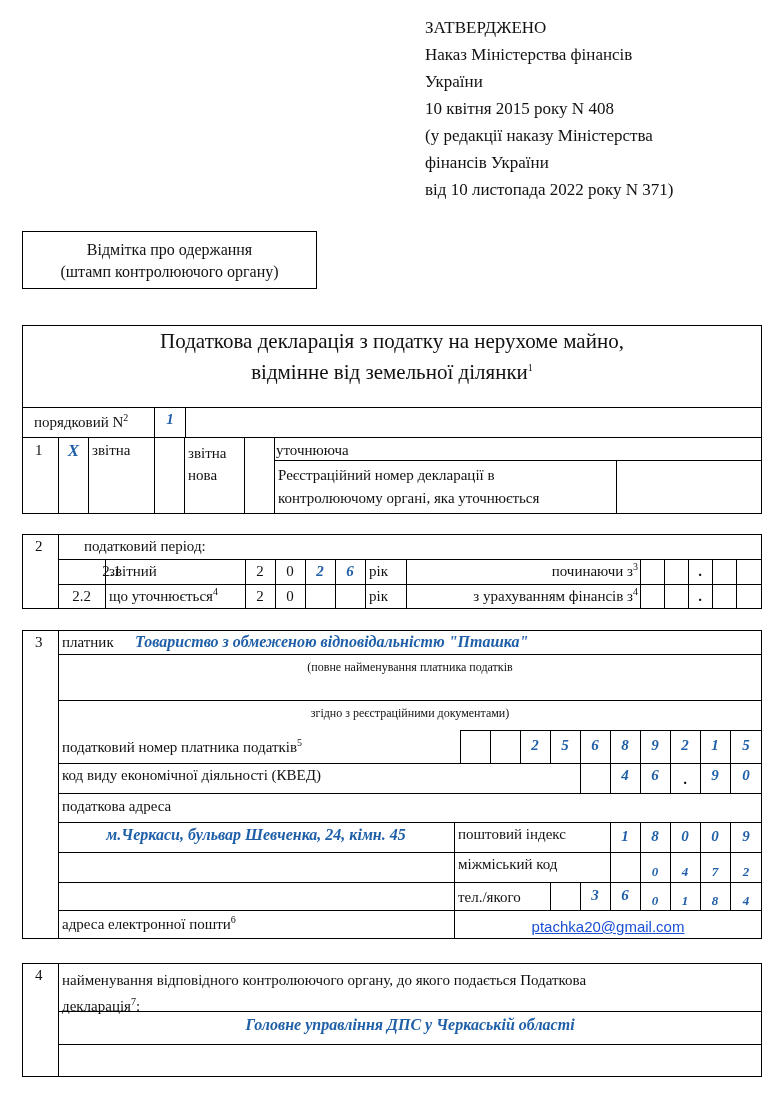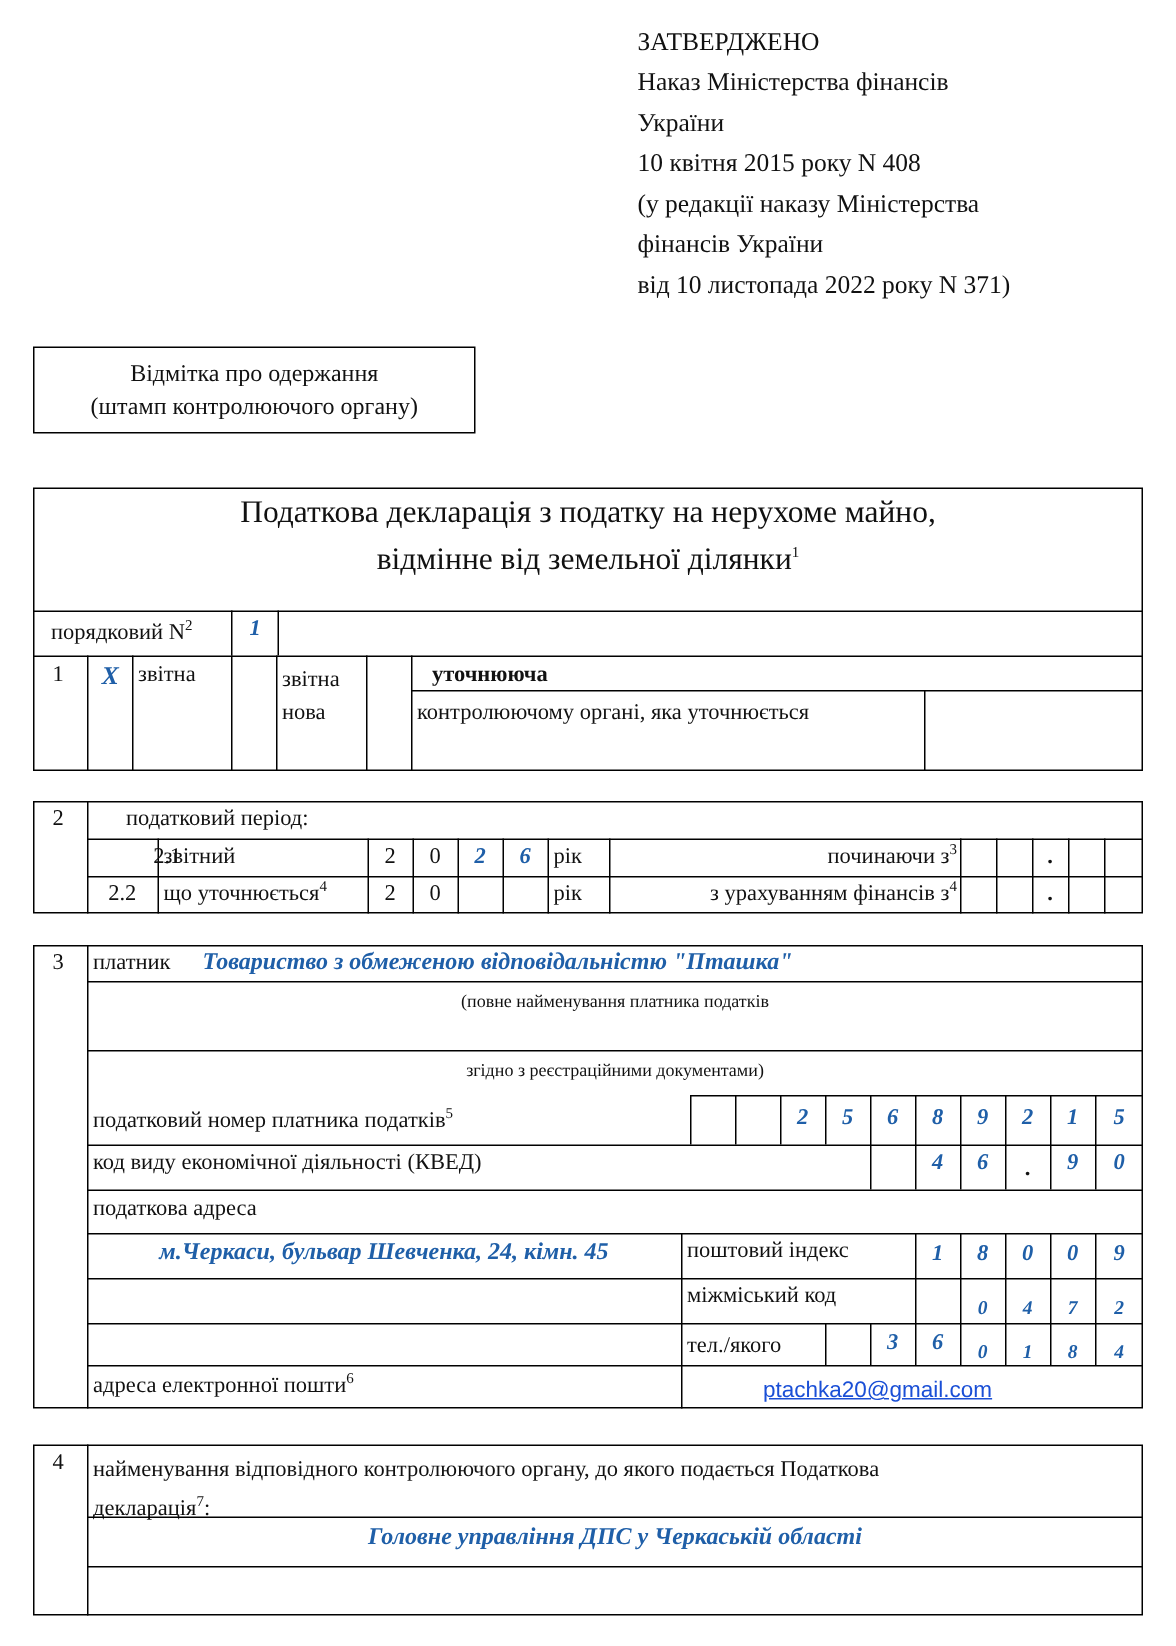--- a/index.html
+++ b/index.html
@@ -60,23 +60,24 @@
 <div class="vl" style="left:154px;top:437px;height:77px;"></div>
 <div class="abs" style="left:155px;top:438px;width:29px;height:75px;"></div>
 <div class="vl" style="left:184px;top:437px;height:77px;"></div>
 <div class="t" style="left:188px;top:442px;line-height:22px;">
   <div>звітна</div>
   <div>нова</div>
 </div>
 <div class="vl" style="left:244px;top:437px;height:77px;"></div>
 <div class="abs" style="left:245px;top:438px;width:29px;height:75px;"></div>
 <div class="vl" style="left:274px;top:437px;height:77px;"></div>
-<div class="t" style="left:288px;top:442px;font-weight:bold;">уточнююча</div>
+<div class="t" style="left:276px;top:442px;">уточнююча</div>
 <div class="hl" style="left:274px;top:460px;width:488px;"></div>
 <div class="t" style="left:278px;top:464px;line-height:23px;">
+  <div>Реєстраційний номер декларації в</div>
   <div>контролюючому органі, яка уточнюється</div>
 </div>
 <div class="vl" style="left:616px;top:460px;height:54px;"></div>
 <div class="abs" style="left:617px;top:461px;width:144px;height:52px;"></div>
 
 <div class="abs box" style="left:22px;top:534px;width:740px;height:75px;"></div>
 <div class="t" style="left:35px;top:538px;">2</div>
 <div class="vl" style="left:58px;top:534px;height:75px;"></div>
 <div class="t" style="left:62px;top:538px;margin-left:22px;">податковий період:</div>
 <div class="hl" style="left:58px;top:559px;width:704px;"></div>
@@ -195,21 +196,21 @@
 <div class="vl" style="left:580px;top:882px;height:28px;"></div>
 <div class="t c blue" style="left:580px;top:887px;width:30px;">3</div>
 <div class="t c blue" style="left:610px;top:887px;width:30px;">6</div>
 <div class="t c blue" style="left:640px;top:893px;width:30px;font-size:13px;">0</div>
 <div class="t c blue" style="left:670px;top:893px;width:30px;font-size:13px;">1</div>
 <div class="t c blue" style="left:700px;top:893px;width:30px;font-size:13px;">8</div>
 <div class="t c blue" style="left:730px;top:893px;width:32px;font-size:13px;">4</div>
 <div class="hl" style="left:58px;top:910px;width:704px;"></div>
 
 <div class="t" style="left:62px;top:916px;"><span>адреса електронної пошти</span><sup>6</sup></div>
-<div class="t c" style="left:431px;top:918px;width:308px;"><span class="email">ptachka20@gmail.com</span></div>
+<div class="t c" style="left:454px;top:918px;width:308px;"><span class="email">ptachka20@gmail.com</span></div>
 
 <div class="abs box" style="left:22px;top:963px;width:740px;height:114px;"></div>
 <div class="t" style="left:35px;top:967px;">4</div>
 <div class="vl" style="left:58px;top:963px;height:114px;"></div>
 <div class="t" style="left:62px;top:967px;line-height:26px;">
   <div>найменування відповідного контролюючого органу, до якого подається Податкова</div>
   <div><span>декларація</span><sup>7</sup><span>:</span></div>
 </div>
 <div class="hl" style="left:58px;top:1011px;width:704px;"></div>
 <div class="t c blue" style="left:58px;top:1016px;width:704px;font-size:16px;">Головне управління ДПС у Черкаській області</div>

